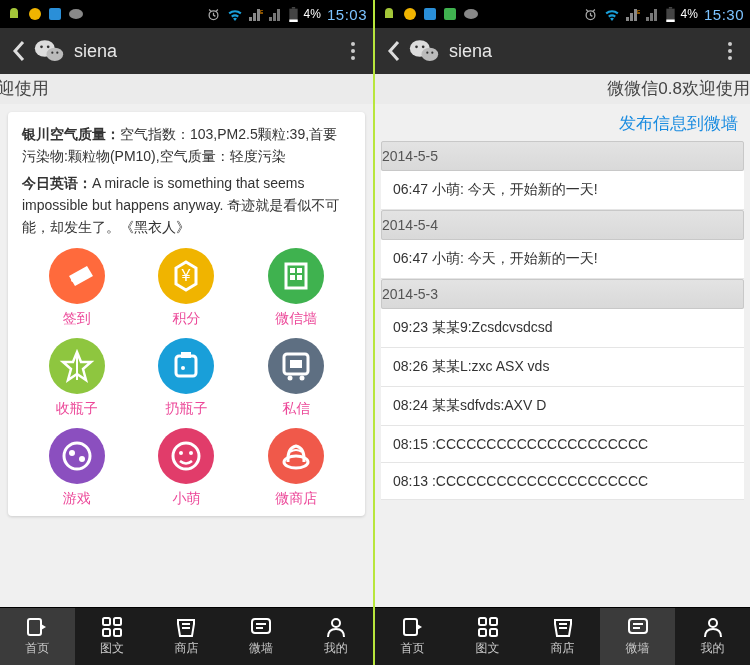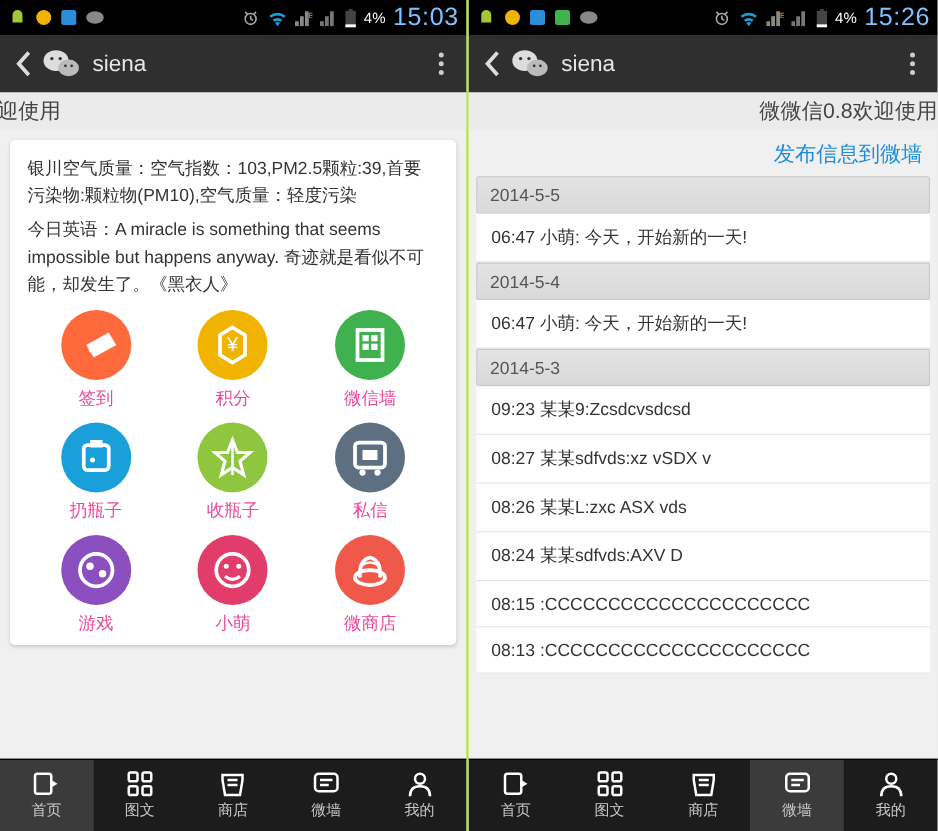--- a/index.html
+++ b/index.html
@@ -4,43 +4,43 @@
 <style>
   * { box-sizing: border-box; margin: 0; padding: 0; font-family: "Helvetica Neue", Arial, "Microsoft YaHei", sans-serif; }
   body { background: #d9d9d9; width: 750px; height: 665px; overflow: hidden; }
   .wrap { display: flex; width: 750px; height: 665px; }
   .phone { width: 375px; height: 665px; position: relative; background: #f0f0f0; display: flex; flex-direction: column; }
   .phone.left { border-right: 2px solid #b8e63c; }
   
   .status { height: 28px; background: #000; color: #fff; display: flex; align-items: center; justify-content: space-between; padding: 0 6px; font-size: 13px; }
   .status .sl, .status .sr { display: flex; align-items: center; gap: 6px; }
   .status svg { display: block; }
-  .clock { color: #7cc3ff; font-size: 20px; letter-spacing: 0.5px; }
+  .clock { color: #7cc3ff; font-size: 15px; letter-spacing: 0.5px; }
   .batt { color: #fff; font-size: 12px; }
   
   .appbar { height: 46px; background: #2f2f2f; color: #e7e7e7; display: flex; align-items: center; padding: 0 12px; }
   .appbar .t { font-size: 18px; margin-left: 10px; }
   .menu { margin-left: auto; display: flex; flex-direction: column; gap: 3px; padding: 6px; }
   .menu span { width: 4px; height: 4px; background: #ccc; border-radius: 50%; }
   
   .banner { background: #ebebeb; color: #444; font-size: 17px; height: 30px; line-height: 30px; overflow: hidden; white-space: nowrap; }
   .banner.left { padding-left: 0; text-indent: -60px; }
   .banner.right { text-align: right; padding-right: 0; padding-left: 20px; }
   
   .content { flex: 1; overflow: hidden; }
   .card { background: #fff; margin: 8px; border-radius: 4px; box-shadow: 0 1px 3px rgba(0,0,0,0.15); padding: 12px 14px 8px; }
   .card p { font-size: 14px; line-height: 1.55; color: #333; margin-bottom: 6px; }
-  .card .bold { font-weight: normal; }
+  .card .bold { font-weight: bold; }
   .grid { display: grid; grid-template-columns: repeat(3, 1fr); gap: 10px 0; margin-top: 10px; }
   .gi { display: flex; flex-direction: column; align-items: center; gap: 6px; }
   .gi .ic { width: 56px; height: 56px; border-radius: 50%; display: flex; align-items: center; justify-content: center; }
   .gi .lbl { font-size: 14px; color: #ec4899; }
   
   .pub { text-align: right; color: #1b8ce0; font-size: 17px; font-weight: 500; padding: 8px 12px 6px; background: #f0f0f0; }
-  .datebar { background: linear-gradient(#e3e3e3,#d9d9d9); border: 1px solid #c8c8c8; height: 30px; line-height: 28px; padding: 0 10px; font-size: 14px; color: #555; margin: 0 6px; border-radius: 2px; }
+  .datebar { background: linear-gradient(#e3e3e3,#d9d9d9); border: 1px solid #c8c8c8; height: 30px; line-height: 28px; padding: 0 0; font-size: 14px; color: #555; margin: 0 6px; border-radius: 2px; }
   .post { background: #fff; border-bottom: 1px solid #e5e5e5; padding: 10px 12px; margin: 0 6px; font-size: 14px; color: #333; }
   .post:first-of-type { border-top: 1px solid #e5e5e5; }
   
   .nav { height: 58px; background: #1c1c1c; display: flex; border-top: 1px solid #000; }
   .nav .ni { flex: 1; display: flex; flex-direction: column; align-items: center; justify-content: center; gap: 2px; color: #c9c9c9; font-size: 12px; position: relative; }
   .nav .ni.active { background: #3b3b3b; }
   .nav .ni .isvg { height: 22px; display: flex; align-items: center; justify-content: center; }
   .iconw { color: #fff; }
 </style>
 </head>
@@ -140,37 +140,37 @@
                   <rect x="18" y="16" width="20" height="24" fill="none" stroke="#fff" stroke-width="3"></rect>
                   <rect x="22" y="20" width="5" height="5" fill="#fff"></rect>
                   <rect x="29" y="20" width="5" height="5" fill="#fff"></rect>
                   <rect x="22" y="27" width="5" height="5" fill="#fff"></rect>
                   <rect x="29" y="27" width="5" height="5" fill="#fff"></rect>
                 </svg>
               </div>
               <div class="lbl">微信墙</div>
             </div>
             <div class="gi">
+              <div class="ic" style="background:#8ec63f">
+                <svg width="56" height="56" viewBox="0 0 56 56">
+                  <path d="M28 14l4 10h10l-8 7 3 11-9-6-9 6 3-11-8-7h10z" fill="none" stroke="#fff" stroke-width="2.5"></path>
+                  <path d="M28 42v-28" stroke="#fff" stroke-width="2"></path>
+                </svg>
+              </div>
+              <div class="lbl">收瓶子</div>
+            </div>
+            <div class="gi">
               <div class="ic" style="background:#199fd9">
                 <svg width="56" height="56" viewBox="0 0 56 56">
                   <rect x="18" y="18" width="20" height="20" rx="3" fill="none" stroke="#fff" stroke-width="3"></rect>
                   <rect x="23" y="14" width="10" height="6" fill="#fff"></rect>
                   <circle cx="25" cy="30" r="2" fill="#fff"></circle>
                 </svg>
               </div>
               <div class="lbl">扔瓶子</div>
-            </div>
-            <div class="gi">
-              <div class="ic" style="background:#8ec63f">
-                <svg width="56" height="56" viewBox="0 0 56 56">
-                  <path d="M28 14l4 10h10l-8 7 3 11-9-6-9 6 3-11-8-7h10z" fill="none" stroke="#fff" stroke-width="2.5"></path>
-                  <path d="M28 42v-28" stroke="#fff" stroke-width="2"></path>
-                </svg>
-              </div>
-              <div class="lbl">收瓶子</div>
             </div>
             <div class="gi">
               <div class="ic" style="background:#5e6f82">
                 <svg width="56" height="56" viewBox="0 0 56 56">
                   <rect x="16" y="16" width="24" height="20" rx="3" fill="none" stroke="#fff" stroke-width="3"></rect>
                   <rect x="22" y="22" width="12" height="8" fill="#fff"></rect>
                   <circle cx="22" cy="40" r="2.5" fill="#fff"></circle>
                   <circle cx="34" cy="40" r="2.5" fill="#fff"></circle>
                 </svg>
               </div>
@@ -295,21 +295,21 @@
           </svg>
         <svg width="14" height="13">
             <path fill="#777" d="M0 13h3V9H0zm4 0h3V5H4zm4 0h3V1H8z"></path>
           </svg>
         <svg width="9" height="15" viewBox="0 0 10 18">
             <rect x="0" y="2" width="10" height="16" fill="#444"></rect>
             <rect x="3" y="0" width="4" height="2" fill="#444"></rect>
             <rect x="0" y="15" width="10" height="3" fill="#fff"></rect>
           </svg>
         <span class="batt">4%</span>
-        <span class="clock">15:26</span>
+        <span class="clock">15:30</span>
       </div>
     </div>
 
     <div class="appbar">
       <svg width="14" height="22" viewBox="0 0 14 22">
           <path fill="none" stroke="#ddd" stroke-width="3" d="M11 2L3 11l8 9"></path>
         </svg>
       <svg width="30" height="26" viewBox="0 0 36 30" style="margin-left:8px">
           <ellipse cx="13" cy="12" rx="12" ry="10" fill="#ddd"></ellipse>
           <ellipse cx="25" cy="19" rx="10" ry="8" fill="#bbb"></ellipse>
@@ -330,21 +330,20 @@
 
     <div class="content">
       <div class="pub">发布信息到微墙</div>
       <div id="feed-right">
           <div class="datebar">2014-5-5</div>
           <div class="post">06:47 小萌: 今天，开始新的一天!</div>
           <div class="datebar">2014-5-4</div>
           <div class="post">06:47 小萌: 今天，开始新的一天!</div>
           <div class="datebar">2014-5-3</div>
           <div class="post">09:23 某某9:Zcsdcvsdcsd</div>
-          <div class="post">08:27 某某sdfvds:xz vSDX v</div>
           <div class="post">08:26 某某L:zxc ASX vds</div>
           <div class="post">08:24 某某sdfvds:AXV D</div>
           <div class="post">08:15 :CCCCCCCCCCCCCCCCCCCCC</div>
           <div class="post">08:13 :CCCCCCCCCCCCCCCCCCCCC</div>
         </div>
     </div>
 
     <div class="nav" id="nav-right">
         <div class="ni">
           <div class="isvg iconw">

